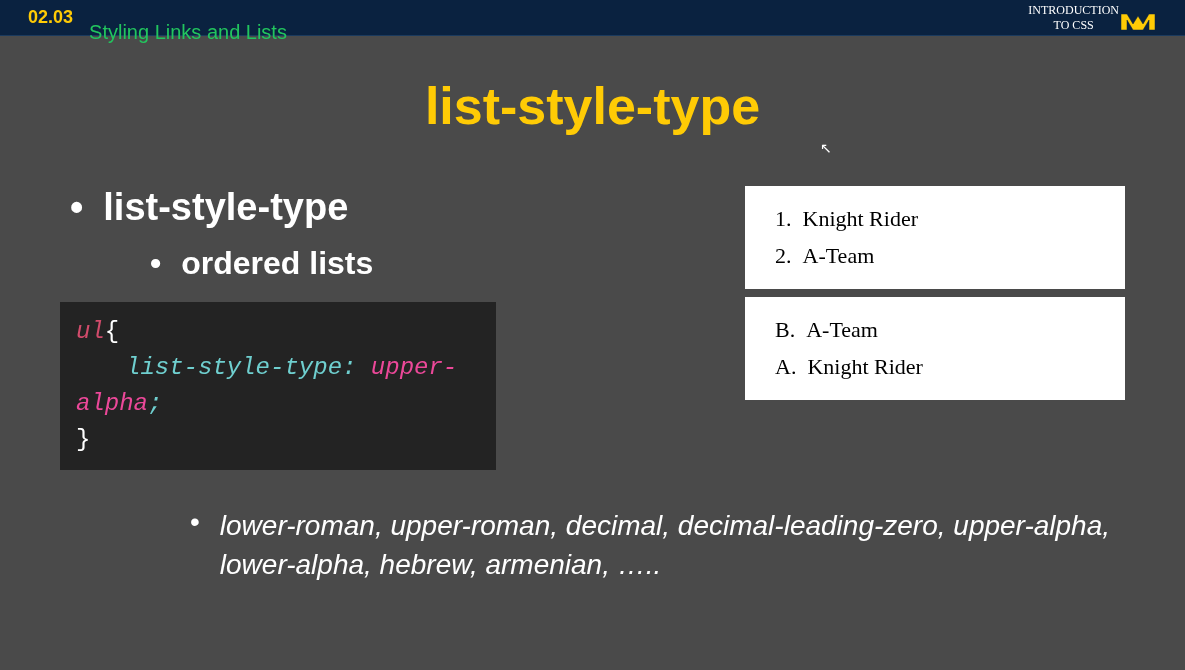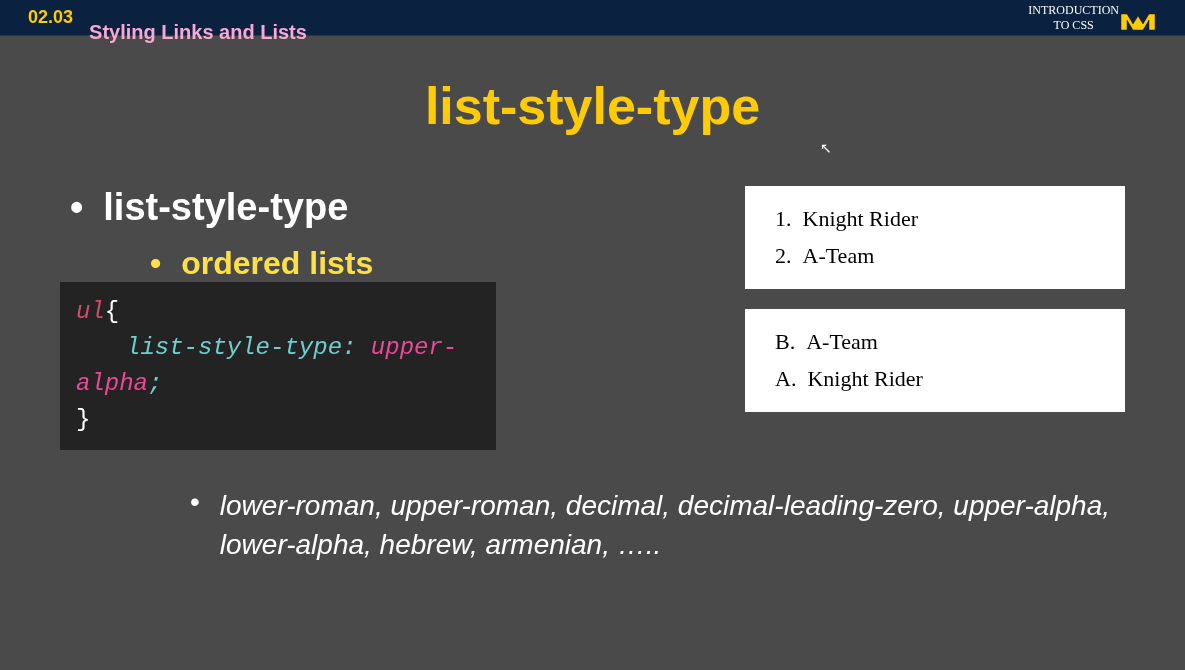--- a/index.html
+++ b/index.html
@@ -28,23 +28,23 @@
       display: flex;
       align-items: center;
       gap: 16px;
     }
     .lesson-number {
       color: #ffcb05;
       font-weight: bold;
       font-size: 18px;
     }
     .lesson-title {
-      color: #f9a8d4;
+      color: #22c55e;
       font-size: 20px;
-      font-weight: 700;
+      font-weight: 400;
       margin-top: 30px;
     }
     .header-right {
       display: flex;
       align-items: center;
     }
     .course-label {
       color: #ffffff;
       font-size: 12px;
       text-align: center;
@@ -76,44 +76,45 @@
       display: flex;
       gap: 30px;
     }
     .left-col {
       flex: 1;
     }
     .right-col {
       width: 380px;
       display: flex;
       flex-direction: column;
-      gap: 20px;
+      gap: 8px;
     }
     .bullet-main {
       color: #ffffff;
       font-size: 38px;
       font-weight: bold;
       display: flex;
       align-items: flex-start;
       gap: 20px;
       margin-bottom: 16px;
     }
     .bullet-main::before {
       content: "•";
       font-size: 38px;
       margin-left: 10px;
     }
     .bullet-sub {
-      color: #fde047;
+      color: #ffffff;
       font-size: 32px;
       font-weight: bold;
       display: flex;
       align-items: flex-start;
       gap: 20px;
       margin-left: 90px;
+      margin-bottom: 20px;
       text-align: center;
     }
     .bullet-sub::before {
       content: "•";
       font-size: 32px;
     }
     .code-block {
       background: #232323;
       padding: 12px 16px;
       font-family: 'Courier New', monospace;

